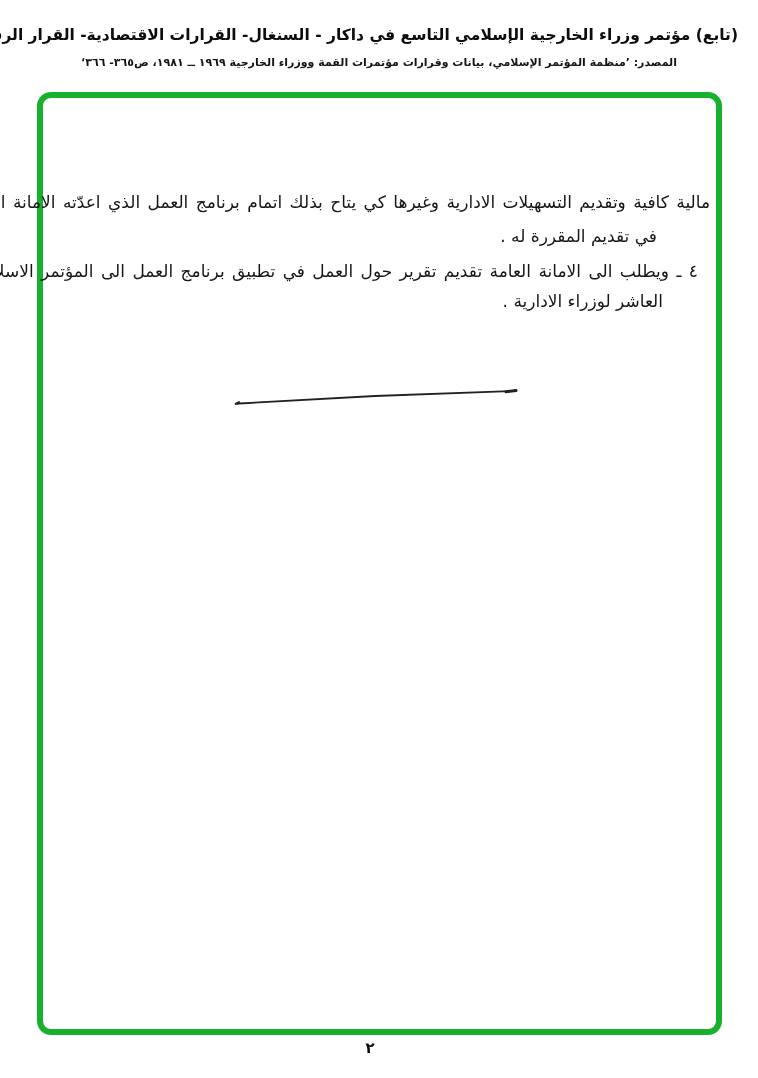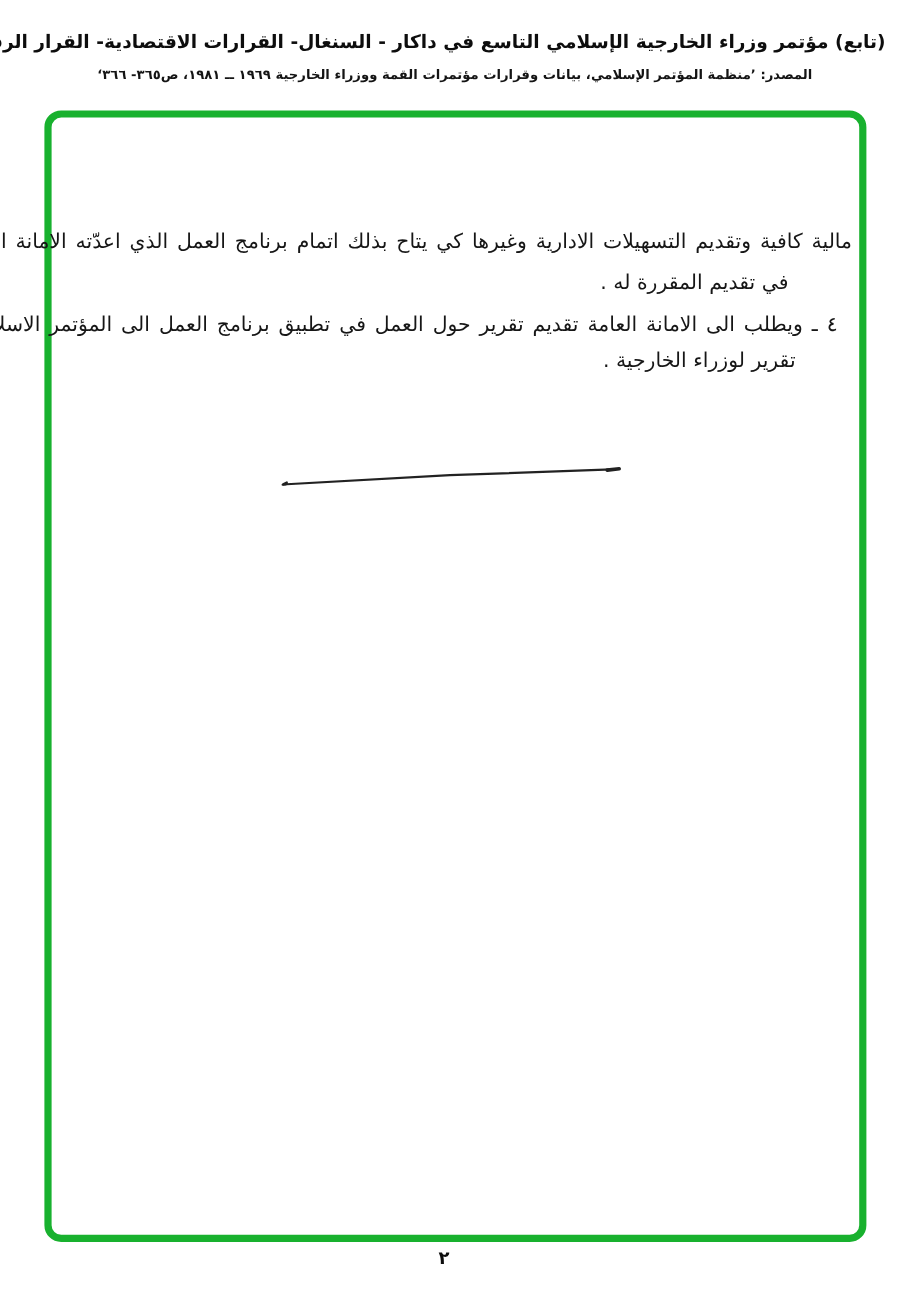--- a/index.html
+++ b/index.html
@@ -95,21 +95,21 @@
   <div class="header-title">(تابع)  مؤتمر وزراء الخارجية الإسلامي التاسع في داكار - السنغال- القرارات الاقتصادية- القرار الرقم ٩/٨- أق</div>
 
   <div class="header-source">المصدر: ’منظمة المؤتمر الإسلامي، بيانات وقرارات مؤتمرات القمة ووزراء الخارجية ١٩٦٩ ــ ١٩٨١، ص٣٦٥- ٣٦٦‘</div>
 
   <div class="frame"></div>
 
   <div class="doc-line p1-l1">مالية كافية وتقديم التسهيلات الادارية وغيرها كي يتاح بذلك اتمام برنامج العمل الذي اعدّته الامانة العامة</div>
   <div class="doc-line p1-l2">في تقديم المقررة له .</div>
 
   <div class="doc-line p2-l1">٤ ـ ويطلب الى الامانة العامة تقديم تقرير حول العمل في تطبيق برنامج العمل الى المؤتمر الاسلامي</div>
-  <div class="doc-line p2-l2">تقرير لوزراء الخارجية .</div>
+  <div class="doc-line p2-l2">العاشر لوزراء الادارية .</div>
 
   <svg class="divider" viewBox="0 0 300 26" aria-hidden="true">
     <path d="M 14 19 q -7 3 0 1.5 L 150 13 L 285 8.2" fill="none" stroke="#222222" stroke-width="1.8" stroke-linecap="round"></path>
     <path d="M 281 8.8 L 291 7.6" fill="none" stroke="#222222" stroke-width="3" stroke-linecap="round"></path>
   </svg>
 
   <div class="page-number">٢</div>
 
 </div>
 

